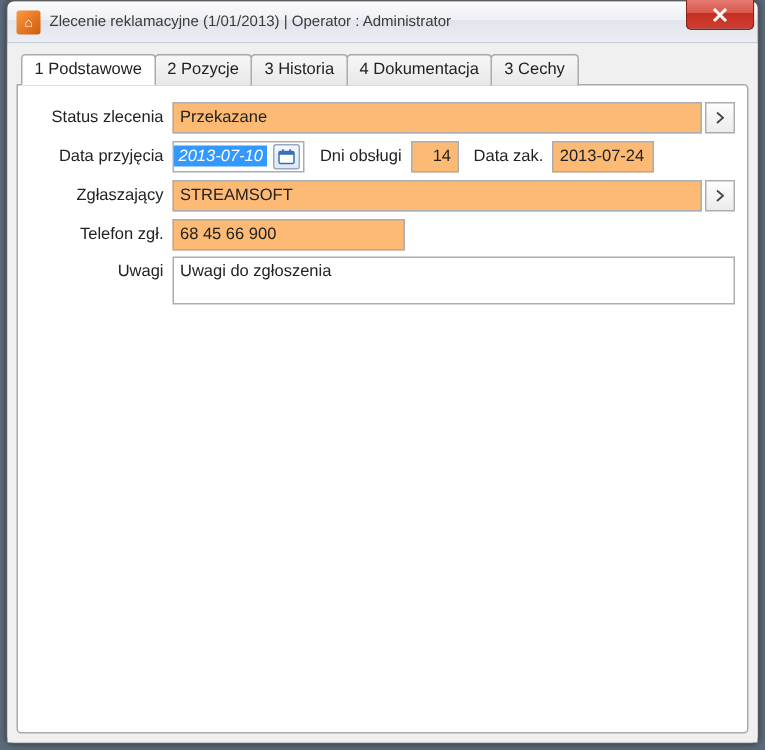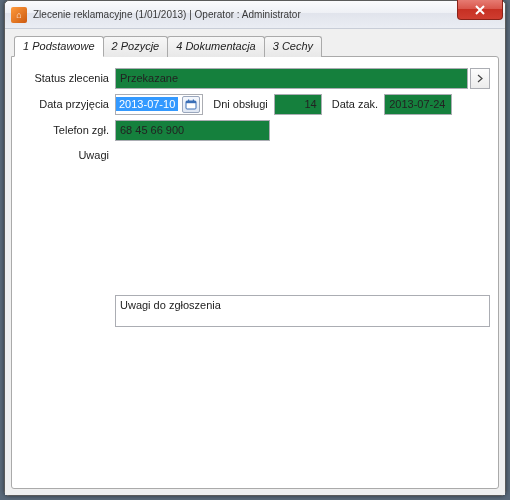--- a/index.html
+++ b/index.html
@@ -67,21 +67,20 @@
     display:flex;
     flex-direction:column;
   }
 
   .tabstrip {
     display:flex;
     gap:0;
     margin-left:3px;
     position: relative;
     z-index:2;
-    font-style:italic;
   }
   .tab {
     padding: 3px 8px 4px 8px;
     border: 1px solid #aaa;
     border-bottom: none;
     background: linear-gradient(#f7f7f7,#e8e8e8);
     font-size:11px;
     color:#222;
     border-radius: 3px 3px 0 0;
     margin-right:-1px;
@@ -118,43 +117,43 @@
     width: 95px;
     text-align:right;
     padding-right:6px;
     color:#222;
   }
   .lbl-top { align-self:flex-start; padding-top:4px; }
 
   .txt {
     height:21px;
     border:1px solid #abadb3;
-    background:#15803d;
+    background:#fdba74;
     padding: 0 4px;
     font: inherit;
     color:#222;
   }
   .txt-status { flex:1; }
   .date-wrap {
     display:flex;align-items:center;
     border:1px solid #abadb3;height:21px;background:#fff;
     padding:0 2px 0 0;
   }
   .date-wrap .dv {
-    background:#3399ff;color:#fff;padding:1px 3px;font-family:inherit;font-size:11px;
+    background:#3399ff;color:#fff;padding:1px 3px;font-family:inherit;font-size:11px;font-style:italic;
   }
   .cal-btn {
     width:18px;height:17px;margin-left:4px;
     border:1px solid #9aa7bd;background:linear-gradient(#f5f8fd,#dfe7f3);
     border-radius:2px;display:flex;align-items:center;justify-content:center;
     cursor:pointer;
   }
   .cal-btn svg{width:12px;height:11px;}
   .mini-lbl { margin:0 6px 0 10px; color:#222; }
-  .num { width:48px; text-align:right; }
+  .num { width:32px; text-align:right; }
   .date2 { width:68px; }
 
   .picker {
     width:20px;height:21px;
     border:1px solid #abadb3;
     background:linear-gradient(#fdfdfd,#ececec);
     display:flex;align-items:center;justify-content:center;
     margin-left:2px;cursor:pointer;
   }
   .picker svg{width:6px;height:9px;}
@@ -165,21 +164,21 @@
   .memo {
     flex:1;
     border:1px solid #abadb3;
     background:#fff;
     padding:3px 4px;
     font:inherit;
     resize:none;
     overflow:auto;
     color:#222;
   }
-  .memo-row { flex:1; align-items:center; }
+  .memo-row { flex:1; align-items:flex-start; }
 
   .button-bar {
     height:36px;
     display:flex;
     justify-content:flex-end;
     align-items:center;
     gap:6px;
     padding: 4px 4px 0 0;
   }
   .btn {
@@ -208,20 +207,21 @@
         <path d="M2 2 L10 10 M10 2 L2 10" stroke="#fff" stroke-width="2" fill="none"></path>
       </svg>
     </div>
   </div>
 
   <div class="content">
 
     <div class="tabstrip">
       <div class="tab active">1 Podstawowe</div>
       <div class="tab">2 Pozycje</div>
+      <div class="tab">3 Historia</div>
       <div class="tab">4 Dokumentacja</div>
       <div class="tab">3 Cechy</div>
     </div>
 
     <div class="panel">
 
       <div class="form-row">
         <div class="lbl">Status zlecenia</div>
         <input class="txt txt-status" readonly="" value="Przekazane" style="">
         <div class="picker">
@@ -243,20 +243,29 @@
               <rect x="7.8" y="0.5" width="1.2" height="2.5" fill="#3a6fb7"></rect>
             </svg>
           </div>
         </div>
         <div class="mini-lbl">Dni obsługi</div>
         <input class="txt num" value="14" style="">
         <div class="mini-lbl">Data zak.</div>
         <input class="txt date2" readonly="" value="2013-07-24" style="">
       </div>
 
+      <div class="form-row">
+        <div class="lbl">Zgłaszający</div>
+        <input class="txt txt-wide" readonly="" value="STREAMSOFT" style="">
+        <div class="picker">
+          <svg viewBox="0 0 6 9">
+              <path d="M1 1 L5 4.5 L1 8" stroke="#444" fill="none" stroke-width="1.2"></path>
+            </svg>
+        </div>
+      </div>
 
       <div class="form-row">
         <div class="lbl">Telefon zgł.</div>
         <input class="txt txt-phone" value="68 45 66 900" style="">
       </div>
 
       <div class="form-row memo-row">
         <div class="lbl lbl-top">Uwagi</div>
         <textarea class="memo" style="">Uwagi do zgłoszenia</textarea>
       </div>

